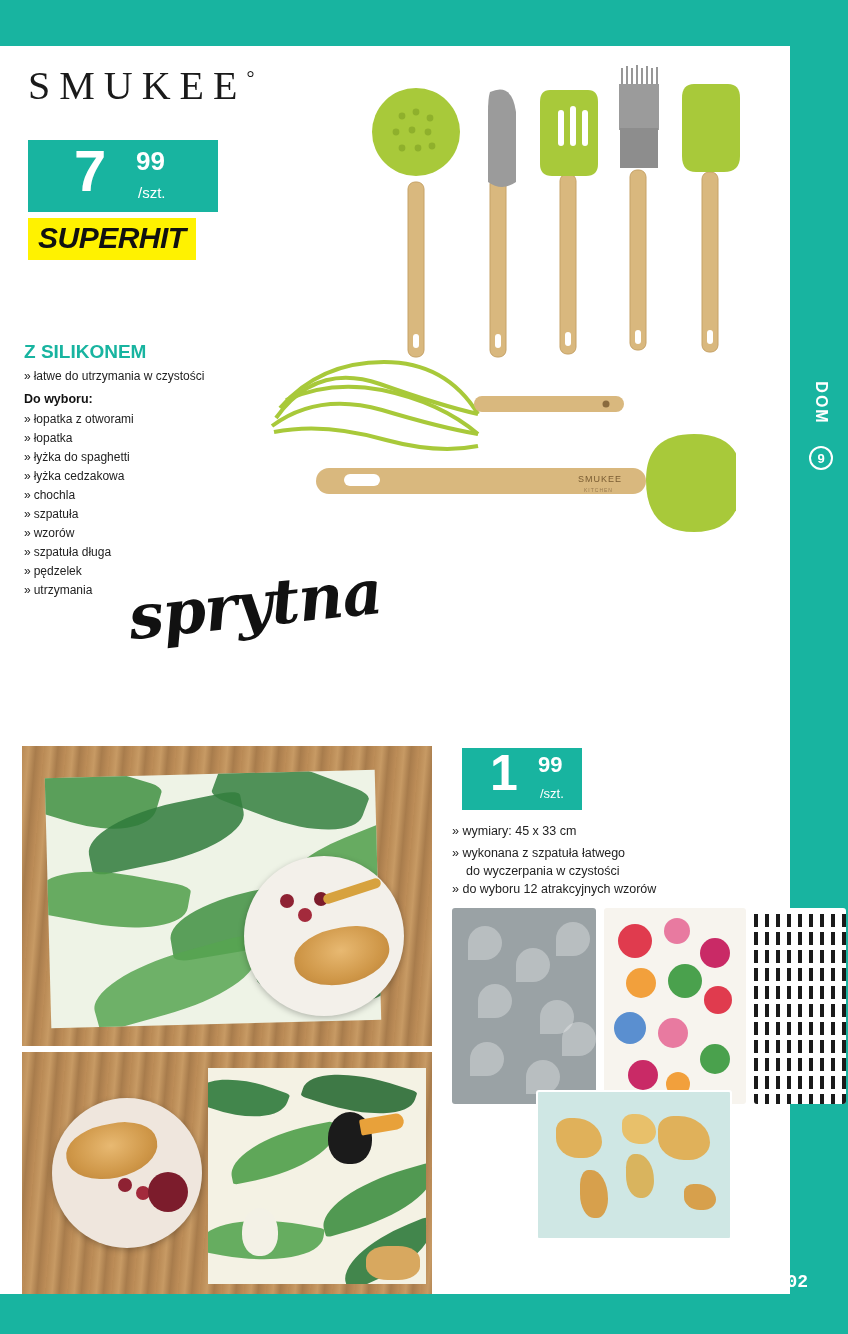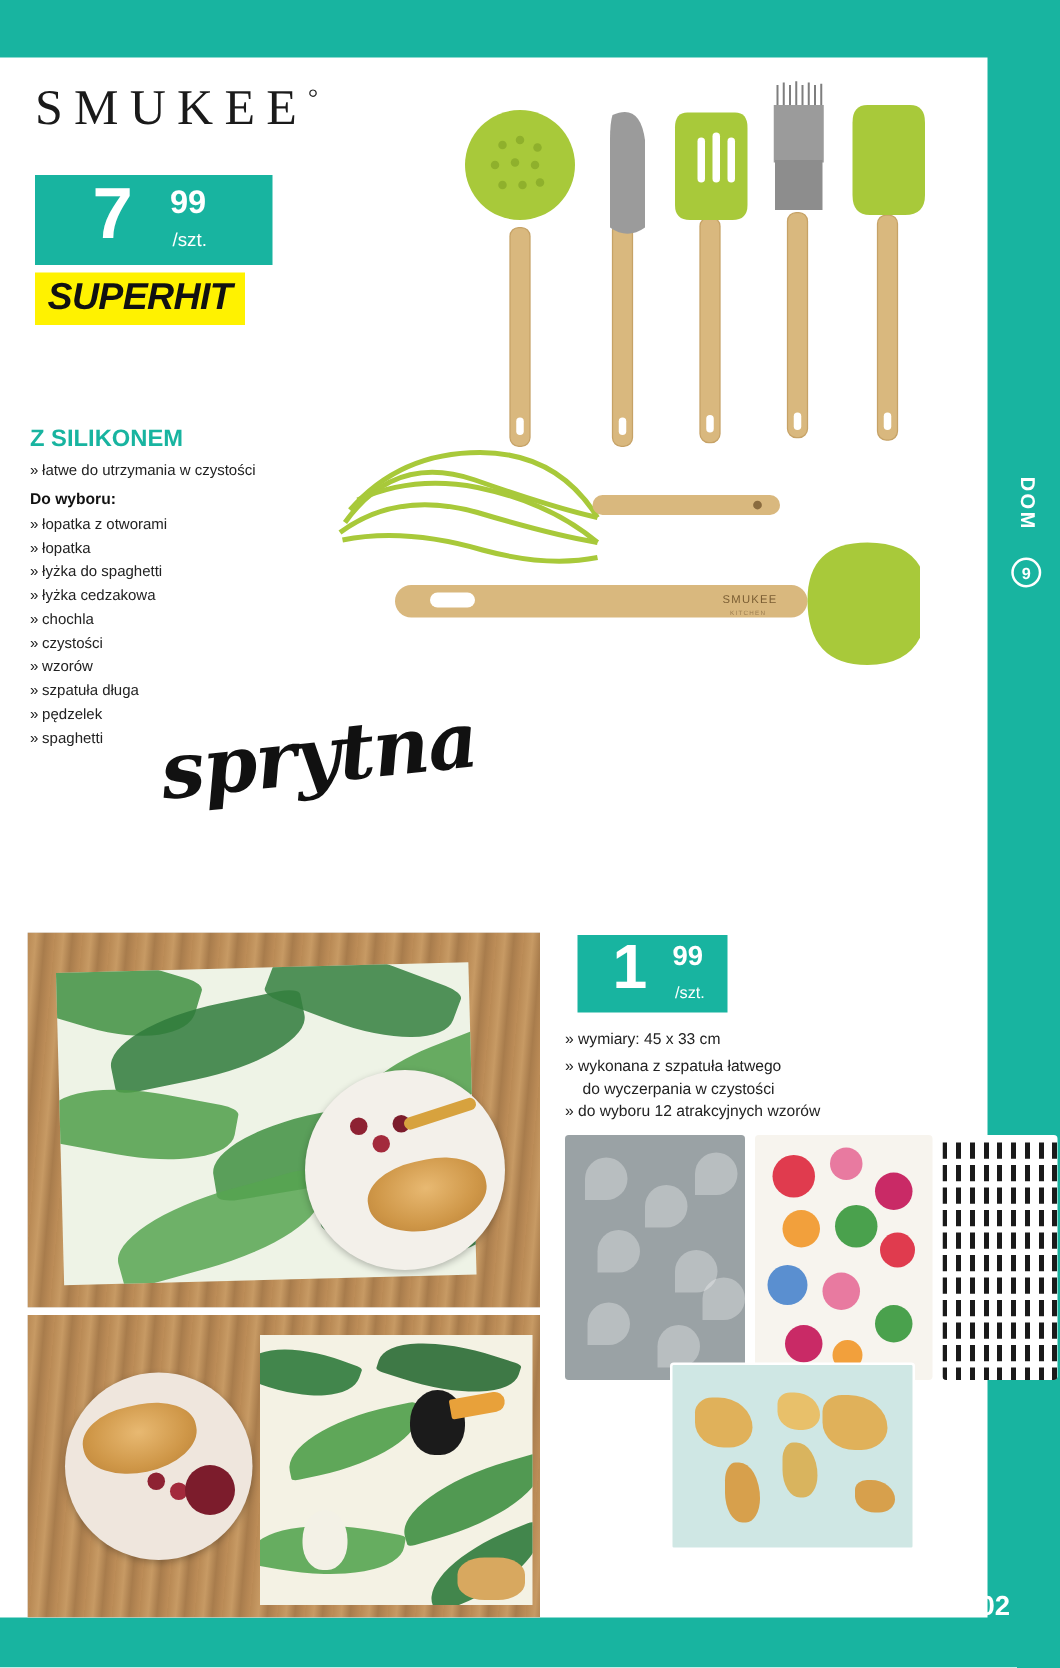--- a/index.html
+++ b/index.html
@@ -295,21 +295,21 @@
   
   .footer {
     position: absolute;
     left: 432px; top: 1266px;
     width: 416px; height: 68px;
     color: #ffffff;
     text-align: right;
     padding-right: 40px;
   }
   .footer .l1 { font-size: 15px; padding-top: 6px; }
-  .footer .l1 b { font-size: 22px; }
+  .footer .l1 b { font-size: 18px; font-family: Liberation Mono, monospace; }
   .footer .l2 { font-size: 14px; padding-top: 2px; }
 </style>
 </head>
 <body>
 
 <div class="page">
 
   <div class="card"></div>
 
   <div class="logo">
@@ -329,25 +329,25 @@
     <span class="mk">»</span><span>łatwe do utrzymania w czystości</span>
   </div>
 
   <div class="do-wyboru">Do wyboru:</div>
 
   <div class="bullet-line" style="top:412px"><span class="mk">»</span><span>łopatka z otworami</span></div>
   <div class="bullet-line" style="top:431px"><span class="mk">»</span><span>łopatka</span></div>
   <div class="bullet-line" style="top:450px"><span class="mk">»</span><span>łyżka do spaghetti</span></div>
   <div class="bullet-line" style="top:469px"><span class="mk">»</span><span>łyżka cedzakowa</span></div>
   <div class="bullet-line" style="top:488px"><span class="mk">»</span><span>chochla</span></div>
-  <div class="bullet-line" style="top:507px"><span class="mk">»</span><span>czystości</span></div>
+  <div class="bullet-line" style="top:507px"><span class="mk">»</span><span>szpatuła</span></div>
   <div class="bullet-line" style="top:526px"><span class="mk">»</span><span>wzorów</span></div>
   <div class="bullet-line" style="top:545px"><span class="mk">»</span><span>szpatuła długa</span></div>
   <div class="bullet-line" style="top:564px"><span class="mk">»</span><span>pędzelek</span></div>
-  <div class="bullet-line" style="top:583px"><span class="mk">»</span><span>spaghetti</span></div>
+  <div class="bullet-line" style="top:583px"><span class="mk">»</span><span>utrzymania</span></div>
 
   <svg width="470" height="330" style="position:absolute;left:372px;top:62px;">
 
     <g fill="#d9b87e" stroke="#c6a266" stroke-width="1">
       <rect x="36" y="120" width="16" height="175" rx="7"></rect>
       <rect x="118" y="115" width="16" height="180" rx="7"></rect>
       <rect x="188" y="112" width="16" height="180" rx="7"></rect>
       <rect x="258" y="108" width="16" height="180" rx="7"></rect>
       <rect x="330" y="110" width="16" height="180" rx="7"></rect>
     </g>

